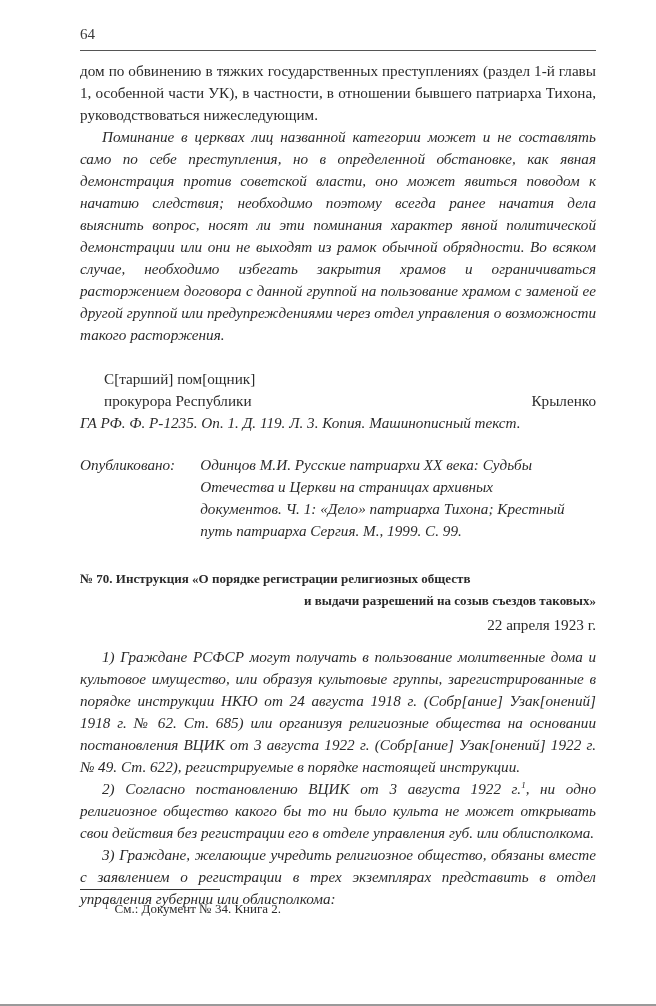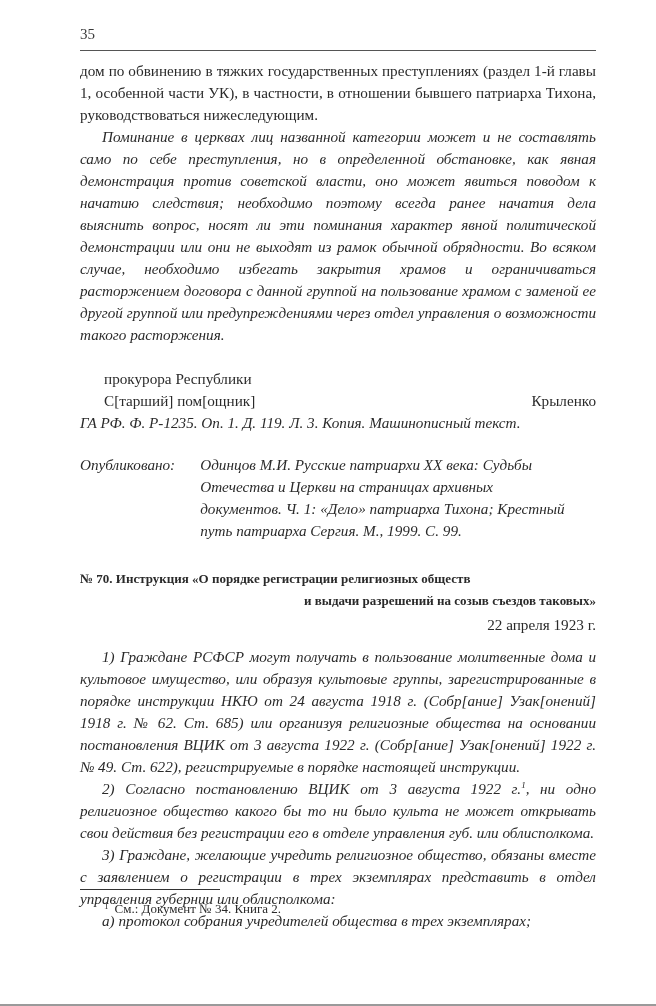--- a/index.html
+++ b/index.html
@@ -24,31 +24,31 @@
   .fn-rule { position: absolute; left: 0; top: 889px; width: 140px; border-top: 1px solid #333; }
   .footnote { position: absolute; left: 24px; top: 897px; font-size: 13px; line-height: 18px; }
   .footnote sup { font-size: 9px; margin-right: 6px; vertical-align: 4px; }
   sup.ref { font-size: 9px; vertical-align: 6px; line-height: 0; }
   .bottom-edge { position: absolute; left: 0; bottom: 0; width: 656px; height: 2px; background: #9a9a9a; }
 </style>
 </head>
 <body>
 
 <div class="page">
-  <div class="page-number">35</div>
+  <div class="page-number">64</div>
   <div class="header-rule"></div>
 
   <div class="body">
     <p>дом по обвинению в тяжких государственных преступлениях (раздел 1-й главы 1, особенной части УК), в частности, в отношении бывшего патриарха Тихона, руководствоваться нижеследующим.</p>
     <p class="indent">Поминание в церквах лиц названной категории может и не составлять само по себе преступления, но в определенной обстановке, как явная демонстрация против советской власти, оно может явиться поводом к начатию следствия; необходимо поэтому всегда ранее начатия дела выяснить вопрос, носят ли эти поминания характер явной политической демонстрации или они не выходят из рамок обычной обрядности. Во всяком случае, необходимо избегать закрытия храмов и ограничиваться расторжением договора с данной группой на пользование храмом с заменой ее другой группой или предупреждениями через отдел управления о возможности такого расторжения.</p>
 
     <div class="sig">
       <div class="sig-left">
+        <div>С[тарший] пом[ощник]</div>
         <div>прокурора Республики</div>
-        <div>С[тарший] пом[ощник]</div>
       </div>
       <div>Крыленко</div>
     </div>
 
     <p class="archive">ГА РФ. Ф. Р-1235. Оп. 1. Д. 119. Л. 3. Копия. Машинописный текст.</p>
 
     <div class="published">
       <span class="lbl">Опубликовано:</span>
       <span class="txt">Одинцов М.И. Русские патриархи XX века: Судьбы Отечества и Церкви на страницах архивных документов. Ч. 1: «Дело» патриарха Тихона; Крестный путь патриарха Сергия. М., 1999. С. 99.</span>
     </div>
@@ -56,21 +56,20 @@
     <div class="doc-heading">
       <div>№ 70. Инструкция «О порядке регистрации религиозных обществ</div>
       <div class="l2">и выдачи разрешений на созыв съездов таковых»</div>
     </div>
     <div class="doc-date">22 апреля 1923 г.</div>
 
     <div class="items">
       <p class="indent">1) Граждане РСФСР могут получать в пользование молитвенные дома и культовое имущество, или образуя культовые группы, зарегистрированные в порядке инструкции НКЮ от 24 августа 1918 г. (Собр[ание] Узак[онений] 1918 г. № 62. Ст. 685) или организуя религиозные общества на основании постановления ВЦИК от 3 августа 1922 г. (Собр[ание] Узак[онений] 1922 г. № 49. Ст. 622), регистрируемые в порядке настоящей инструкции.</p>
       <p class="indent"><span>2) Согласно постановлению ВЦИК от 3 августа 1922 г.</span><sup class="ref">1</sup><span>, ни одно религиозное общество какого бы то ни было культа не может открывать свои действия без регистрации его в отделе управления губ. или облисполкома.</span></p>
       <p class="indent">3) Граждане, желающие учредить религиозное общество, обязаны вместе с заявлением о регистрации в трех экземплярах представить в отдел управления губернии или облисполкома:</p>
-      <p class="indent">а) протокол собрания учредителей общества в трех экземплярах;</p>
     </div>
   </div>
 
   <div class="fn-rule"></div>
   <div class="footnote"><sup>1</sup><span>См.: Документ № 34. Книга 2.</span></div>
 </div>
 
 <div class="bottom-edge"></div>
 
 </body></html>

